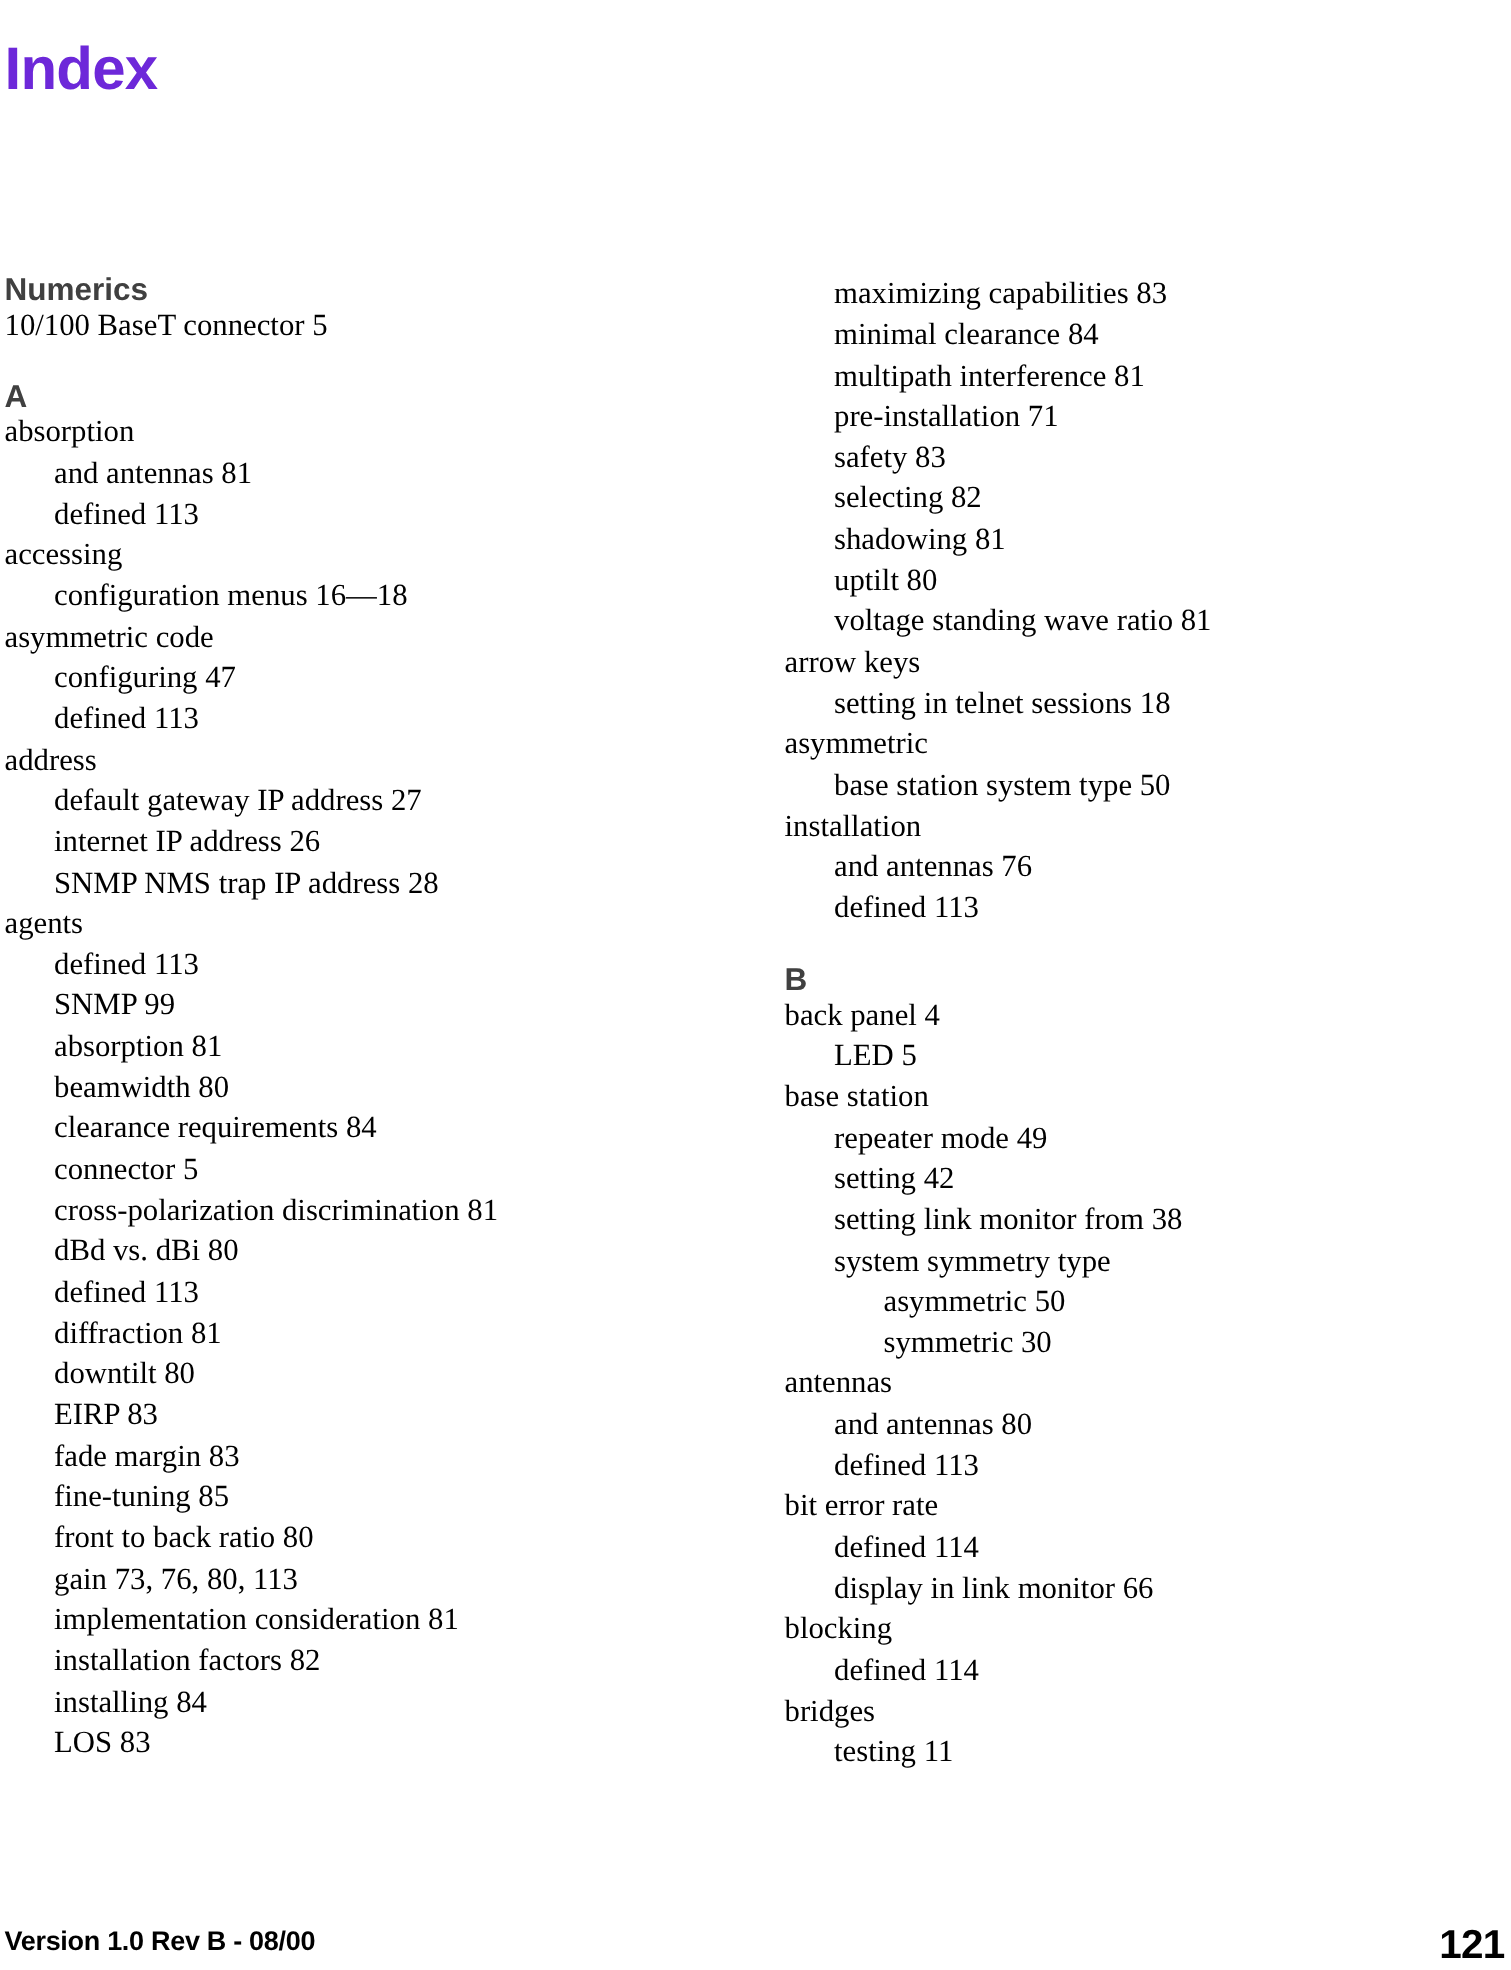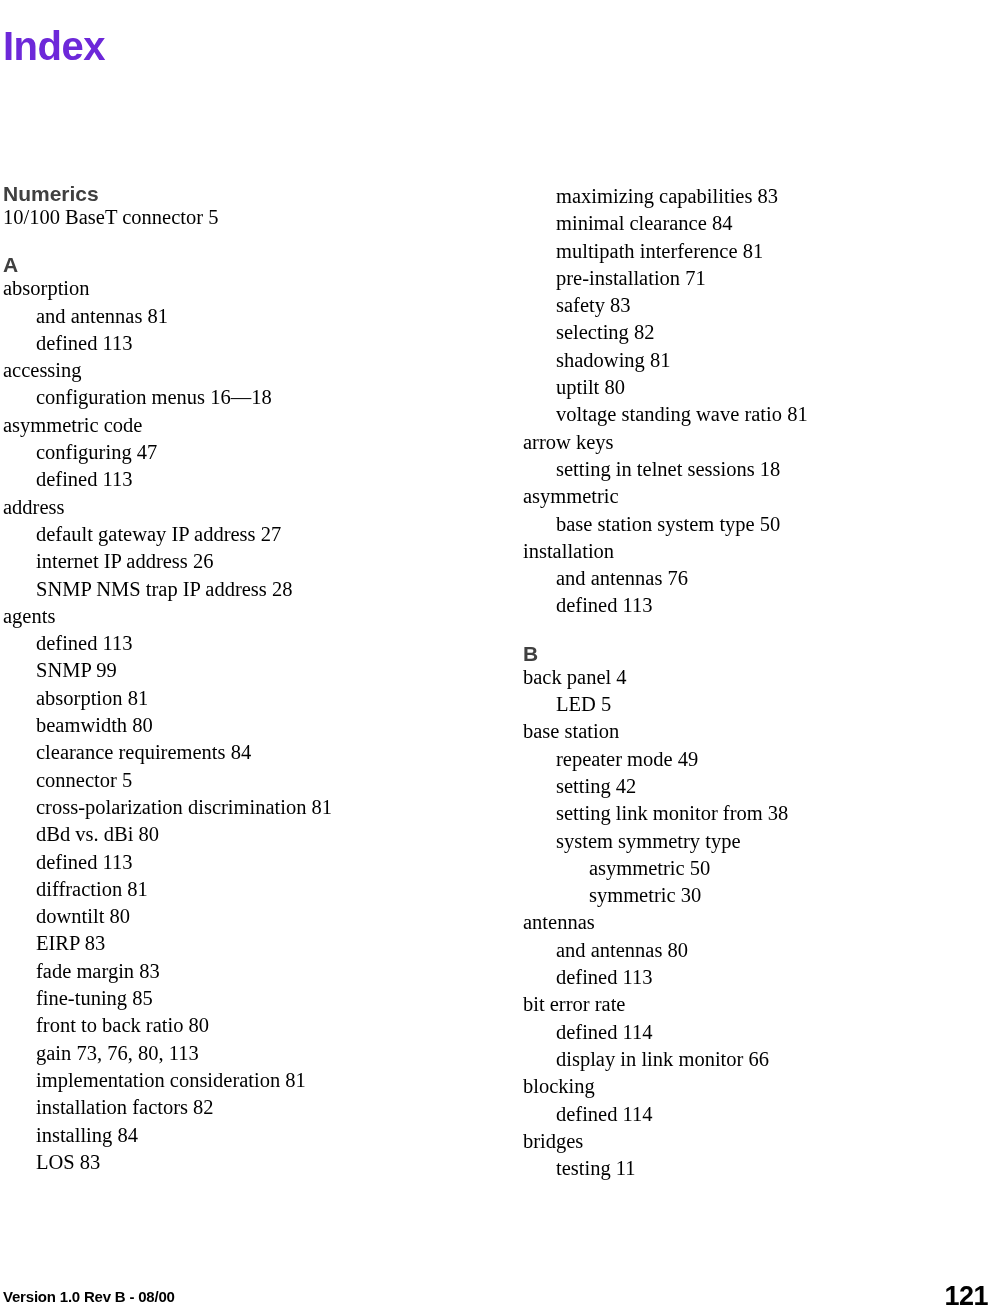--- a/index.html
+++ b/index.html
@@ -82,27 +82,27 @@
     bottom: 0;
     width: 1007px;
     height: 54px;
   }
   .footer-version {
     position: absolute;
     left: 3px;
     bottom: 8px;
     font-family: "Liberation Sans", "DejaVu Sans", sans-serif;
     font-weight: bold;
-    font-size: 15px;
+    font-size: 18px;
     letter-spacing: -0.2px;
     color: #000000;
   }
   .footer-pagenum {
     position: absolute;
-    right: 19px;
+    right: 4px;
     bottom: 1px;
     font-family: "Liberation Sans", "DejaVu Sans", sans-serif;
     font-weight: bold;
     font-size: 27px;
     letter-spacing: -0.5px;
     color: #000000;
   }
 </style>
 </head>
 <body>

